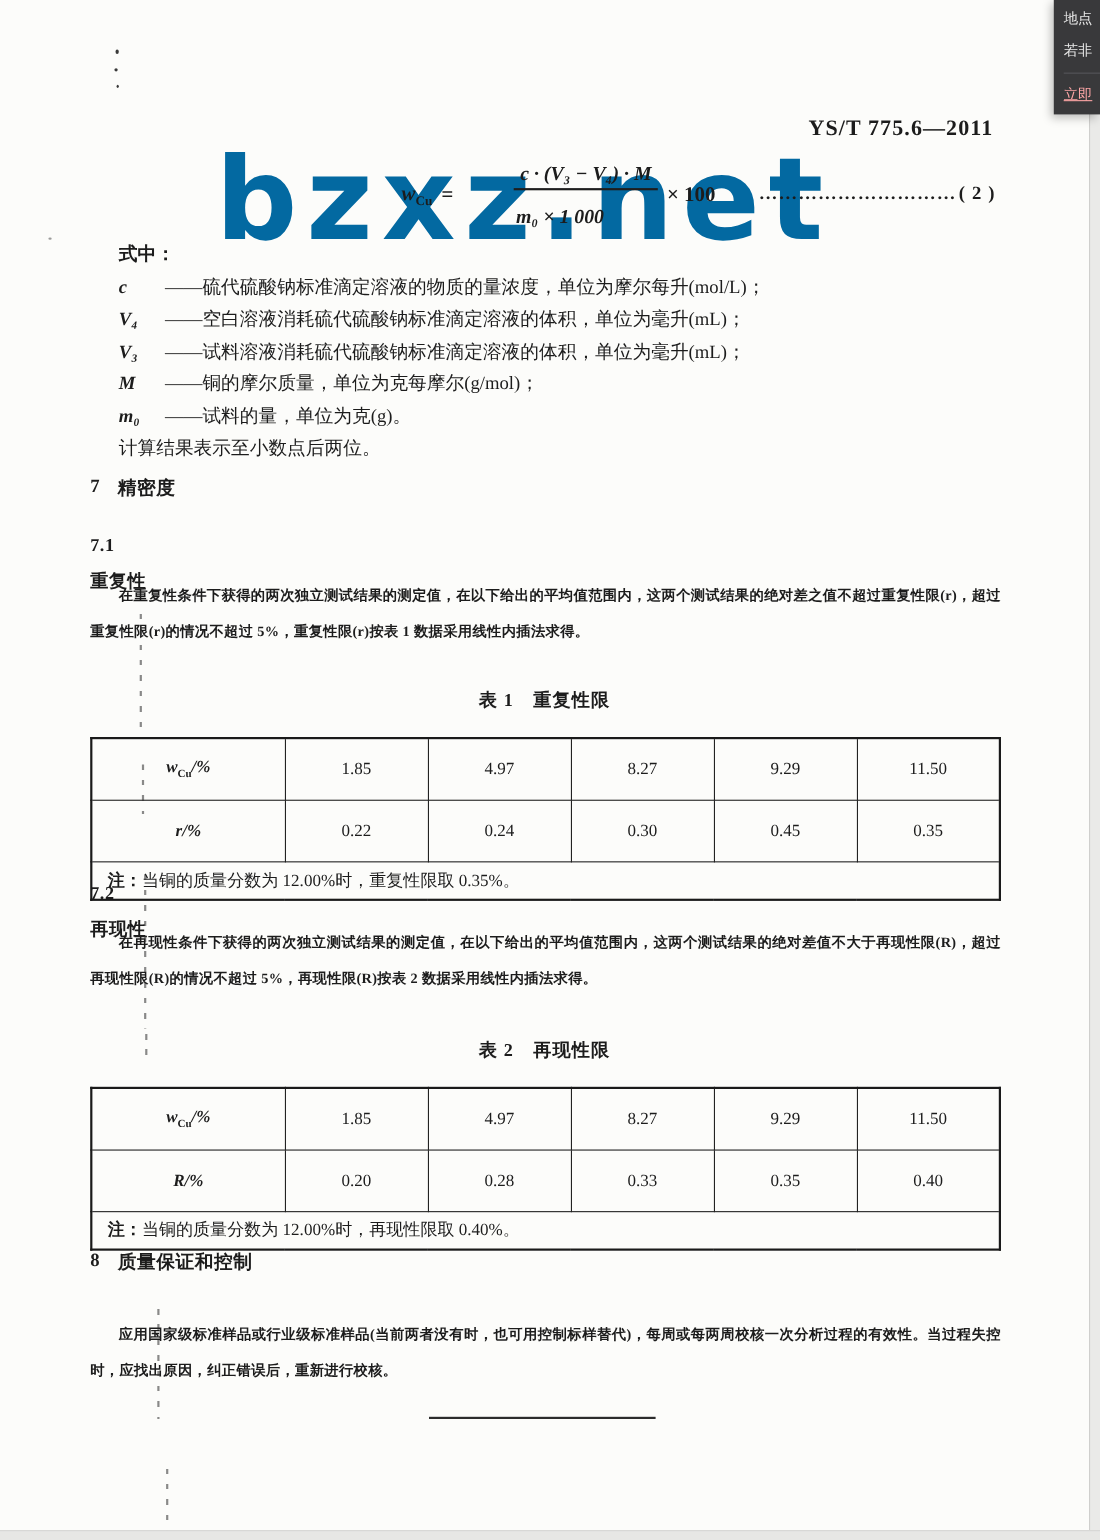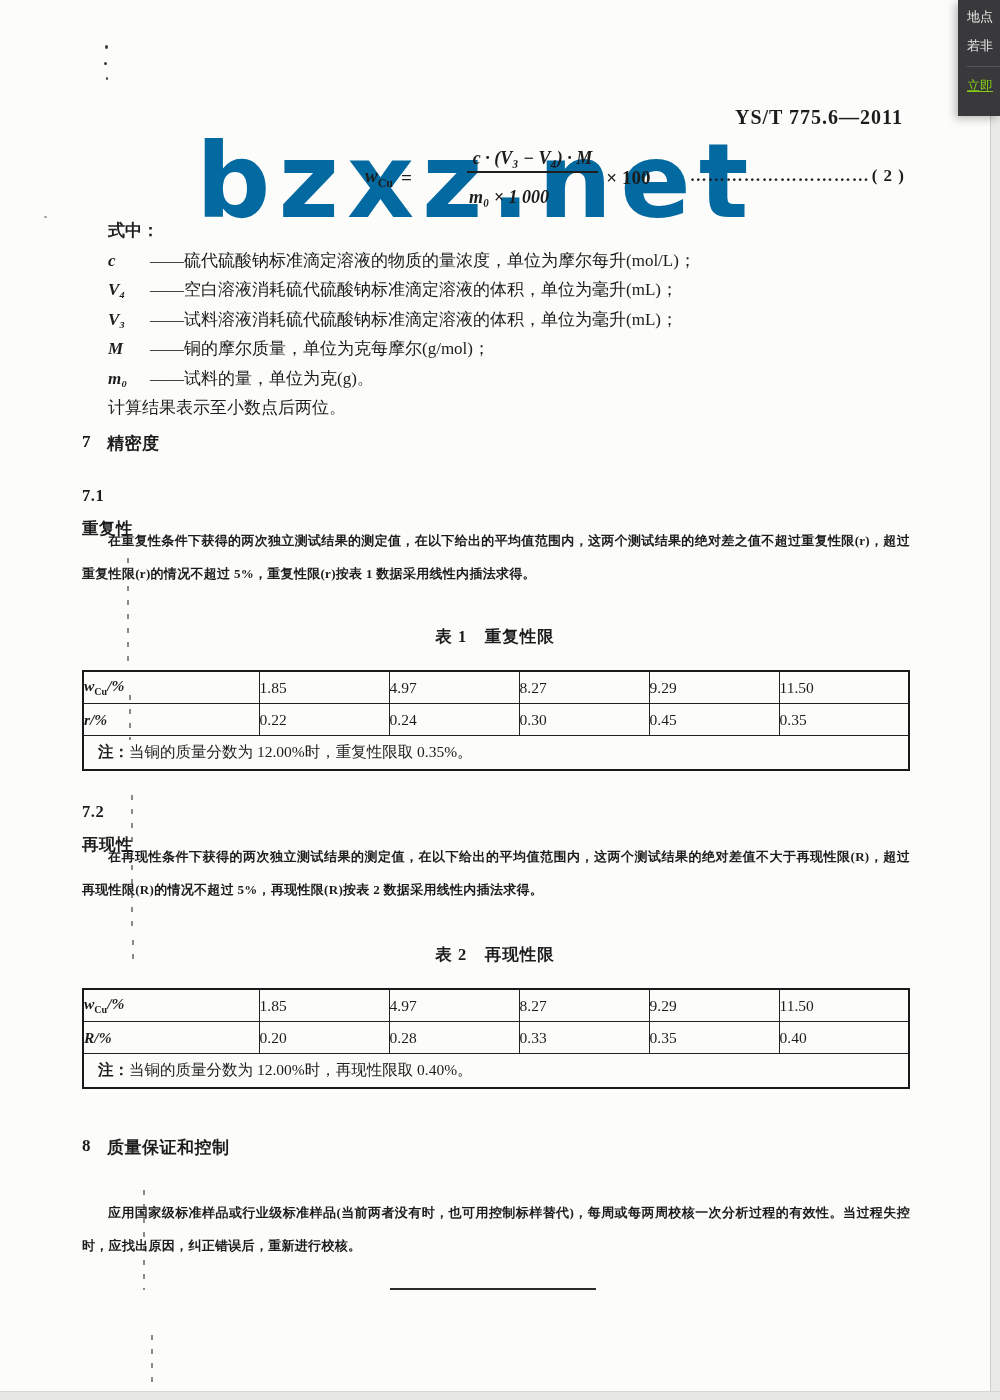--- a/index.html
+++ b/index.html
@@ -75,22 +75,22 @@
   .tbl-caption{
     position:absolute;left:82px;width:826px;text-align:center;
     font-size:16.5px;font-weight:bold;letter-spacing:1px;
   }
   table.data{
     position:absolute;left:82px;
     border-collapse:collapse;table-layout:fixed;
     width:826px;font-size:15.5px;
   }
   table.data td{
-    border:1.5px solid #222;text-align:left;height:31px;
-    padding:0;font-weight:500;
+    border:1.5px solid #222;text-align:center;height:31px;
+    padding:12px;font-weight:500;
   }
   table.data{border:2.5px solid #1a1a1a;}
   table.data .rowlabel{font-style:italic;font-weight:600;}
   table.data .rowlabel sub{font-size:10px;font-style:normal;}
   table.data td.note-cell{
     text-align:left;padding:6px 10px 6px 14px;height:auto;font-size:15.5px;
   }
   .note-label{font-weight:bold;}
   
   .end-line{
@@ -106,30 +106,30 @@
   
   .right-strip{
     position:absolute;right:0;top:0;width:9px;height:1400px;
     background:#eaeae8;border-left:1px solid #cfcfcd;z-index:2;
   }
   .bottom-strip{
     position:absolute;left:0;bottom:0;width:1000px;height:8px;
     background:#e7e7e5;border-top:1px solid #d6d6d4;z-index:2;
   }
   .popup{
-    position:absolute;right:0;top:0;width:42px;height:116px;
+    position:absolute;right:0;top:0;width:42px;height:104px;
     background:#39393b;color:#e8e8e8;z-index:3;
     font-family:"Liberation Sans","DejaVu Sans",sans-serif;
     font-size:13px;overflow:hidden;
     box-shadow:-3px 3px 8px rgba(0,0,0,0.25);
     padding:8px 0 0 9px;box-sizing:border-box;
   }
   .popup .pline{white-space:nowrap;margin-bottom:11px;}
   .popup .pdivider{border-top:1px solid #55555a;width:60px;margin:0 0 10px 0;}
-  .popup .plink{color:#84cc16;white-space:nowrap;cursor:pointer;text-decoration:underline;}
+  .popup .plink{color:#fca5a5;white-space:nowrap;cursor:pointer;text-decoration:underline;}
 </style>
 </head>
 <body>
 
 <div class="page">
 
   <div class="watermark">bzxz.net</div>
 
   <div class="content">
 

